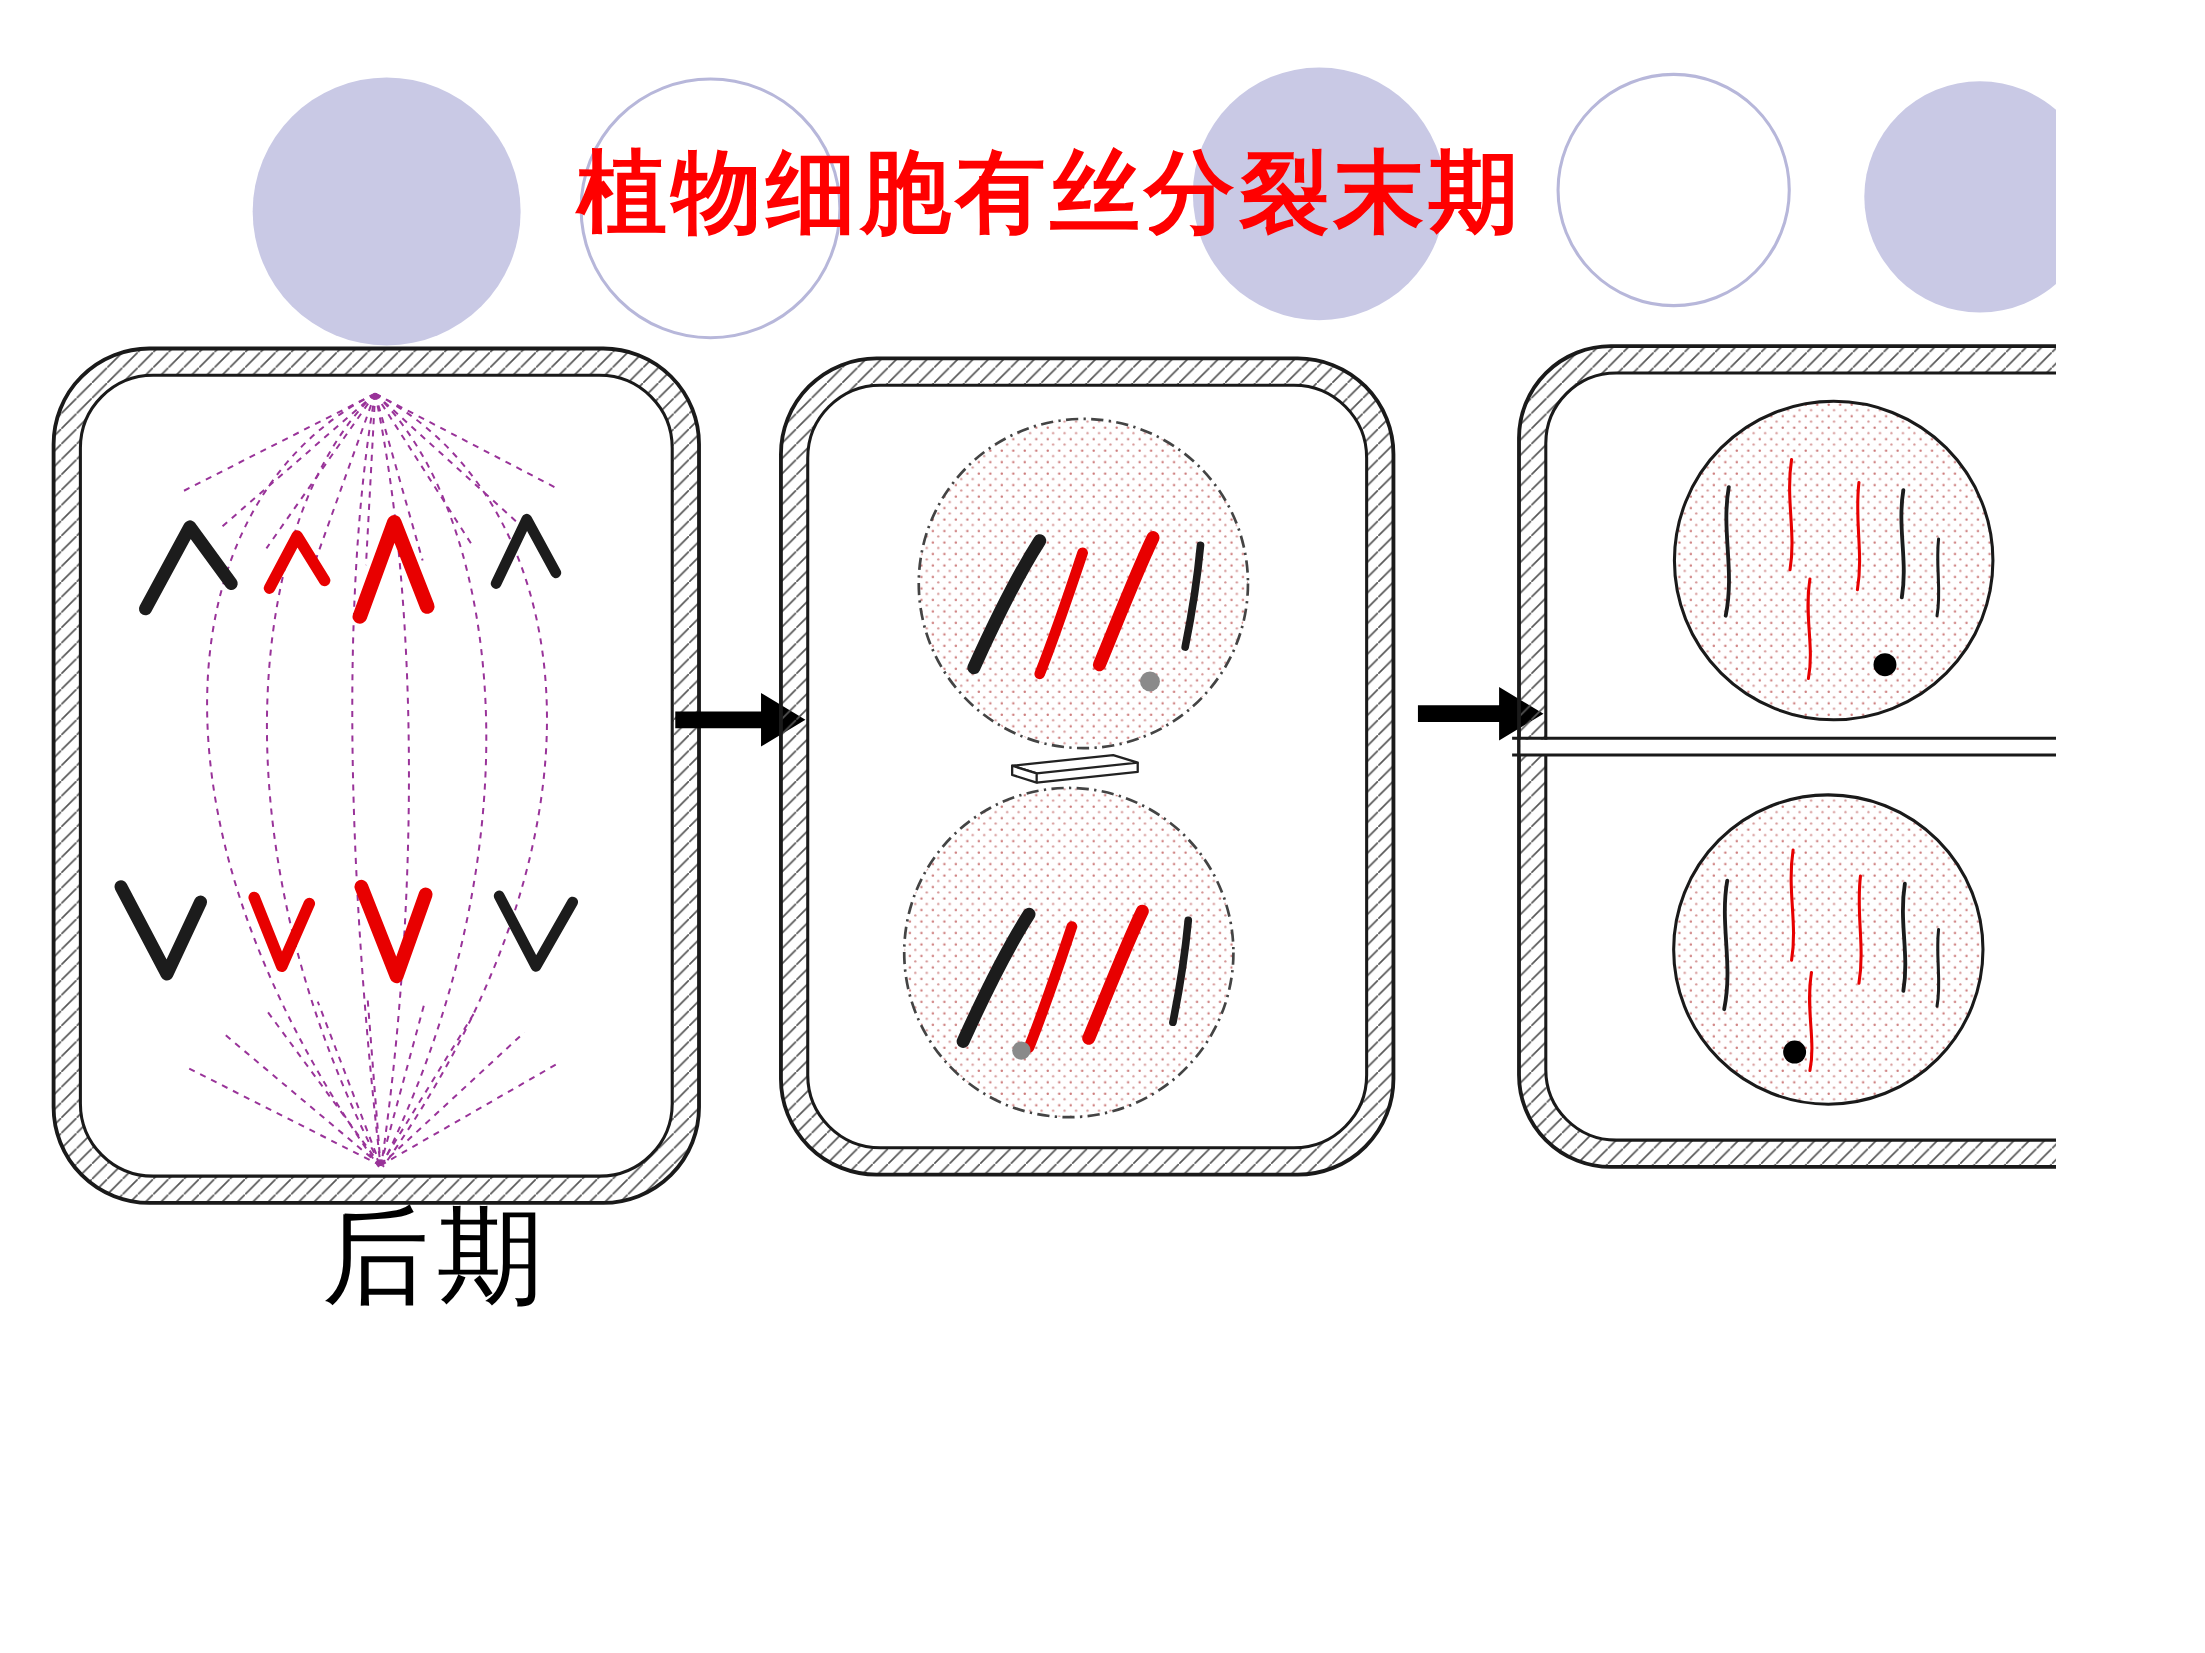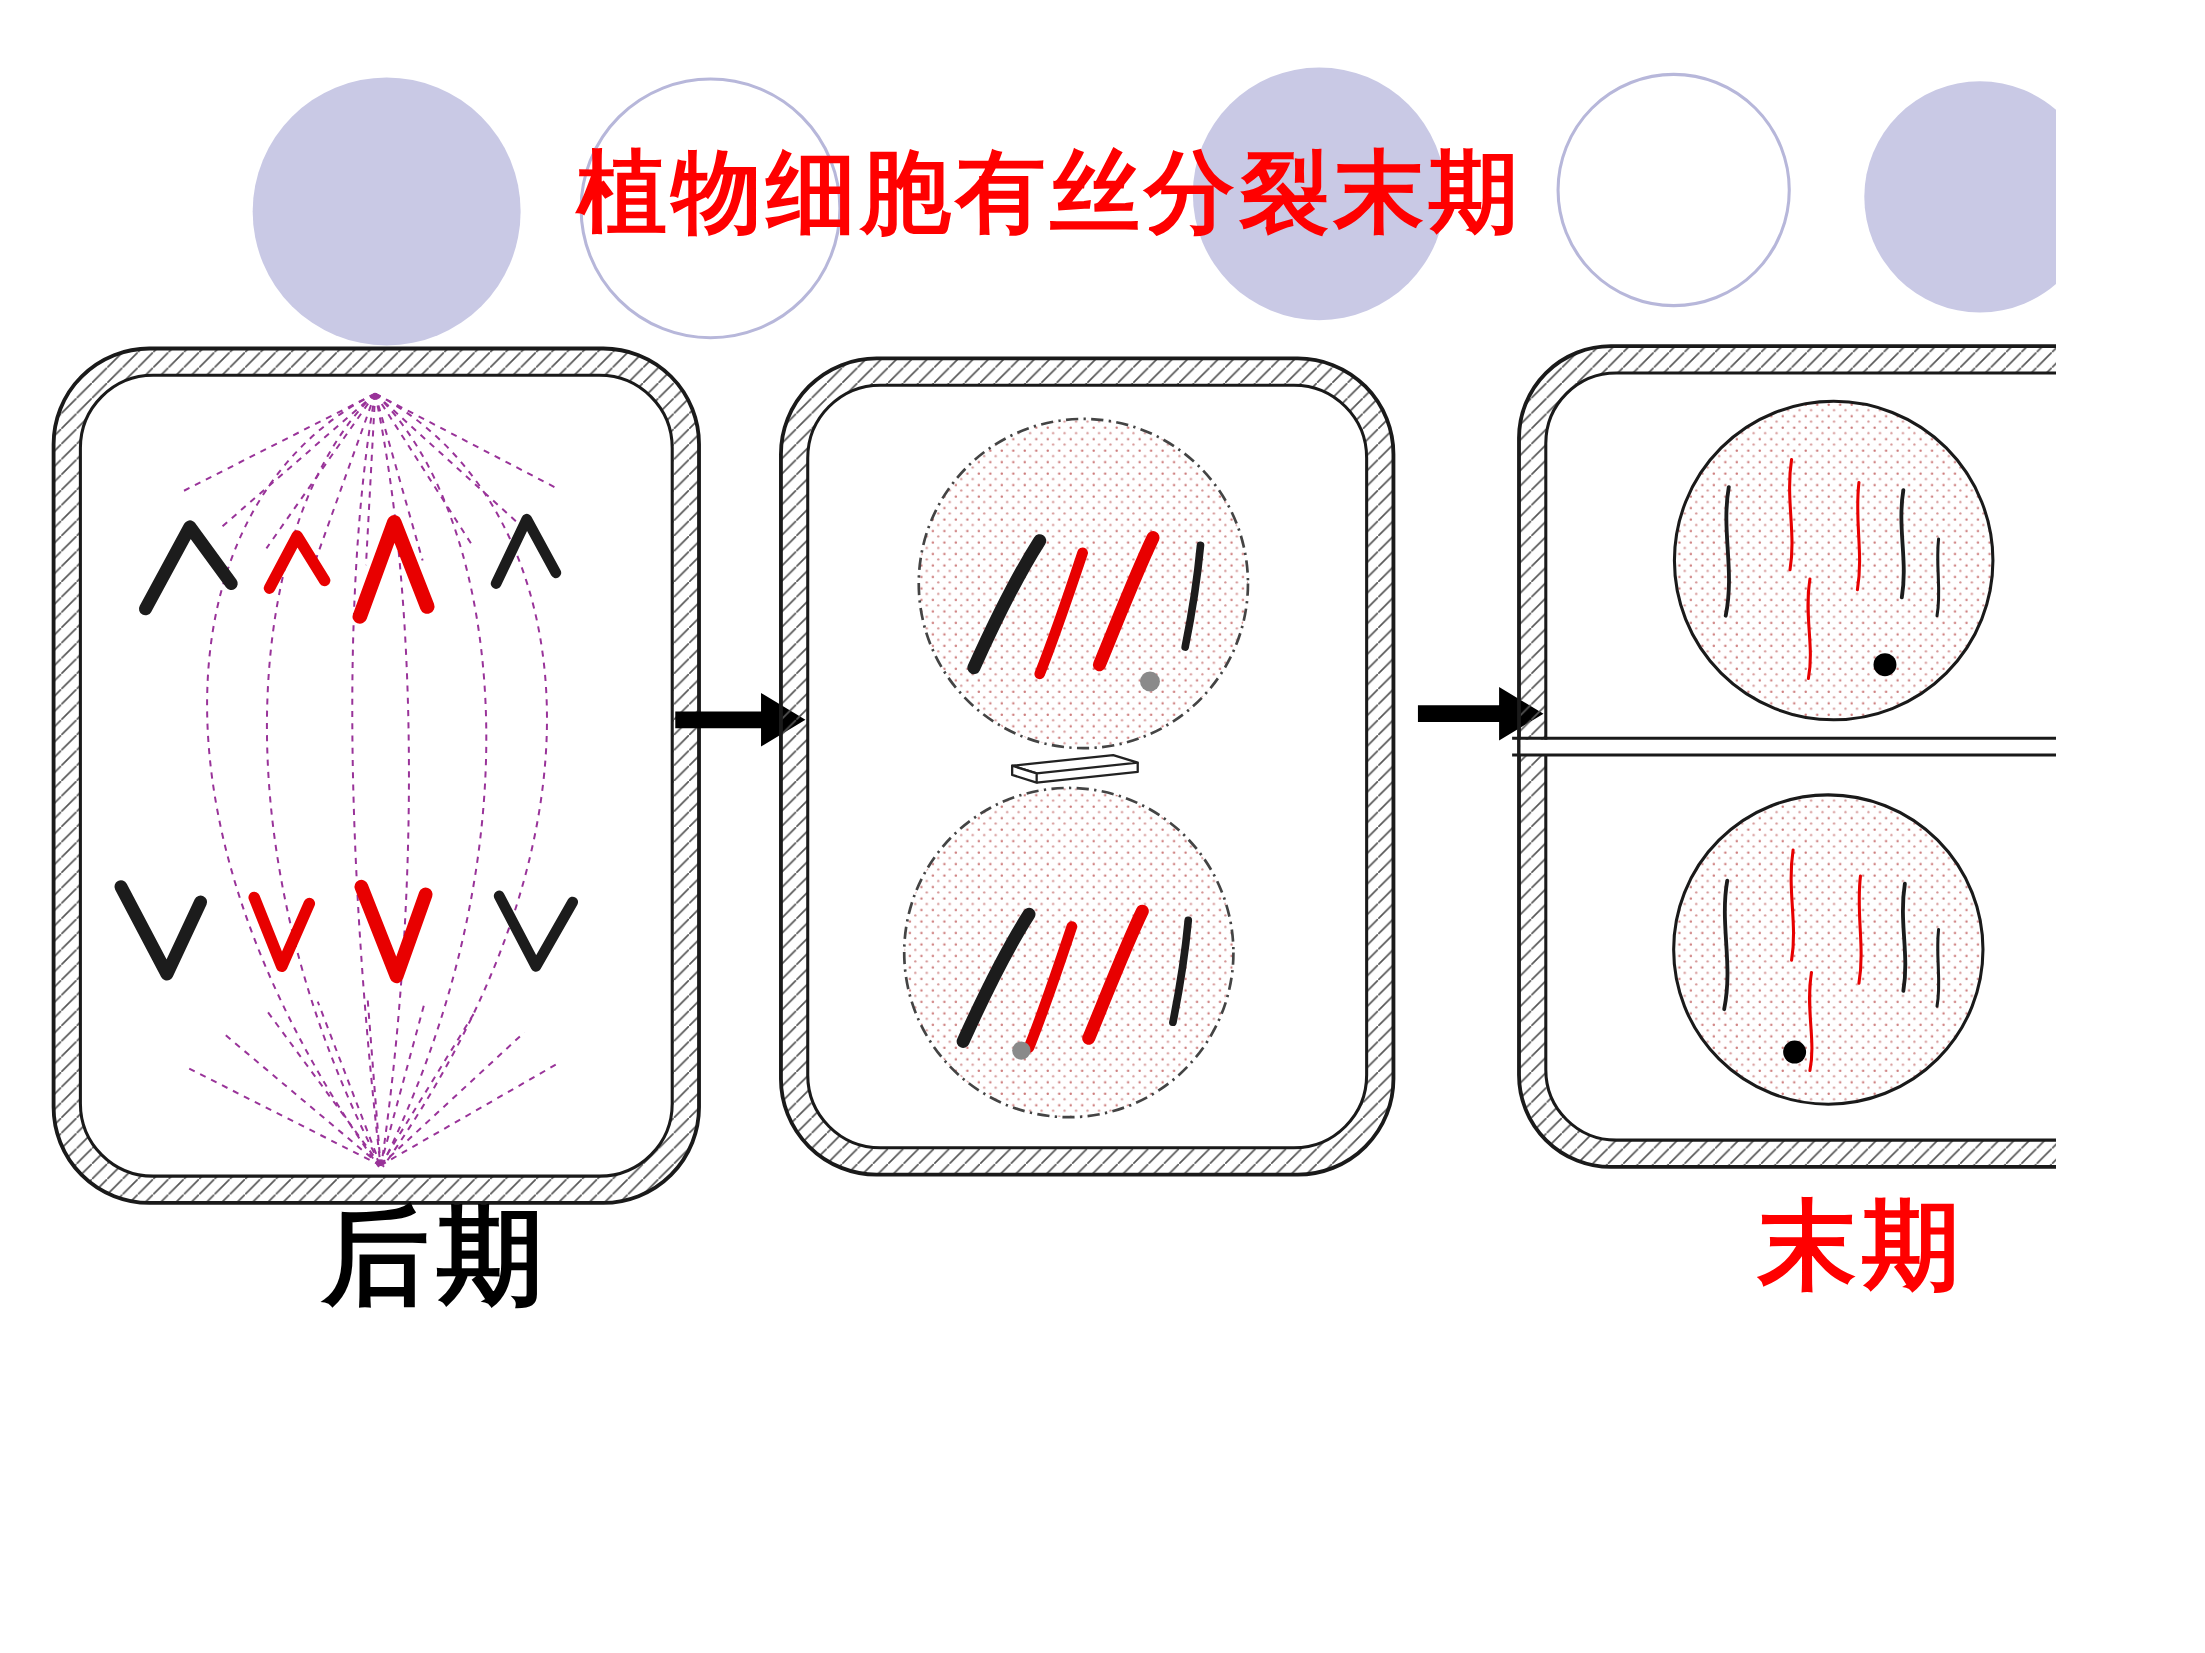--- a/index.html
+++ b/index.html
@@ -22,21 +22,21 @@
     font-size: 90px;
     font-weight: 700;
     letter-spacing: 4.6px;
     color: #ff0000;
     white-space: nowrap;
   }
   .label-anaphase {
     position: absolute;
     left: 322px; top: 1185px;
     font-size: 107px;
-    font-weight: 700;
+    font-weight: 400;
     letter-spacing: 7.7px;
     color: #000000;
     white-space: nowrap;
   }
   .label-telophase {
     position: absolute;
     left: 1758px; top: 1181px;
     font-size: 98px;
     font-weight: 700;
     letter-spacing: 6.1px;
@@ -188,15 +188,14 @@
         <path d="M2342,1110 C2334,1162 2348,1206 2340,1254" stroke-width="4"></path>
         <path d="M2366,1270 C2358,1318 2372,1358 2364,1398" stroke-width="4"></path>
         <path d="M2430,1144 C2424,1194 2436,1236 2428,1284" stroke-width="4"></path>
       </g>
       <circle cx="2344" cy="1374" r="15" fill="#000000"></circle>
     </g>
   </svg>
 
   <div class="title">植物细胞有丝分裂末期</div>
   <div class="label-anaphase">后期</div>
-  <div class="label-telophase">末期</div>
 </div>
 
 
 </body></html>

